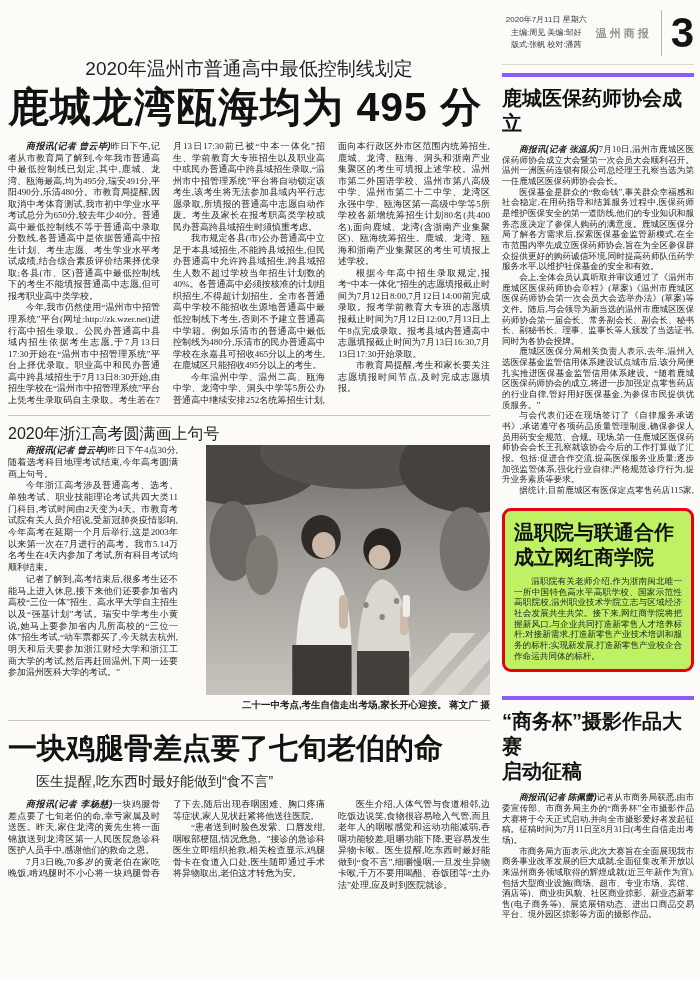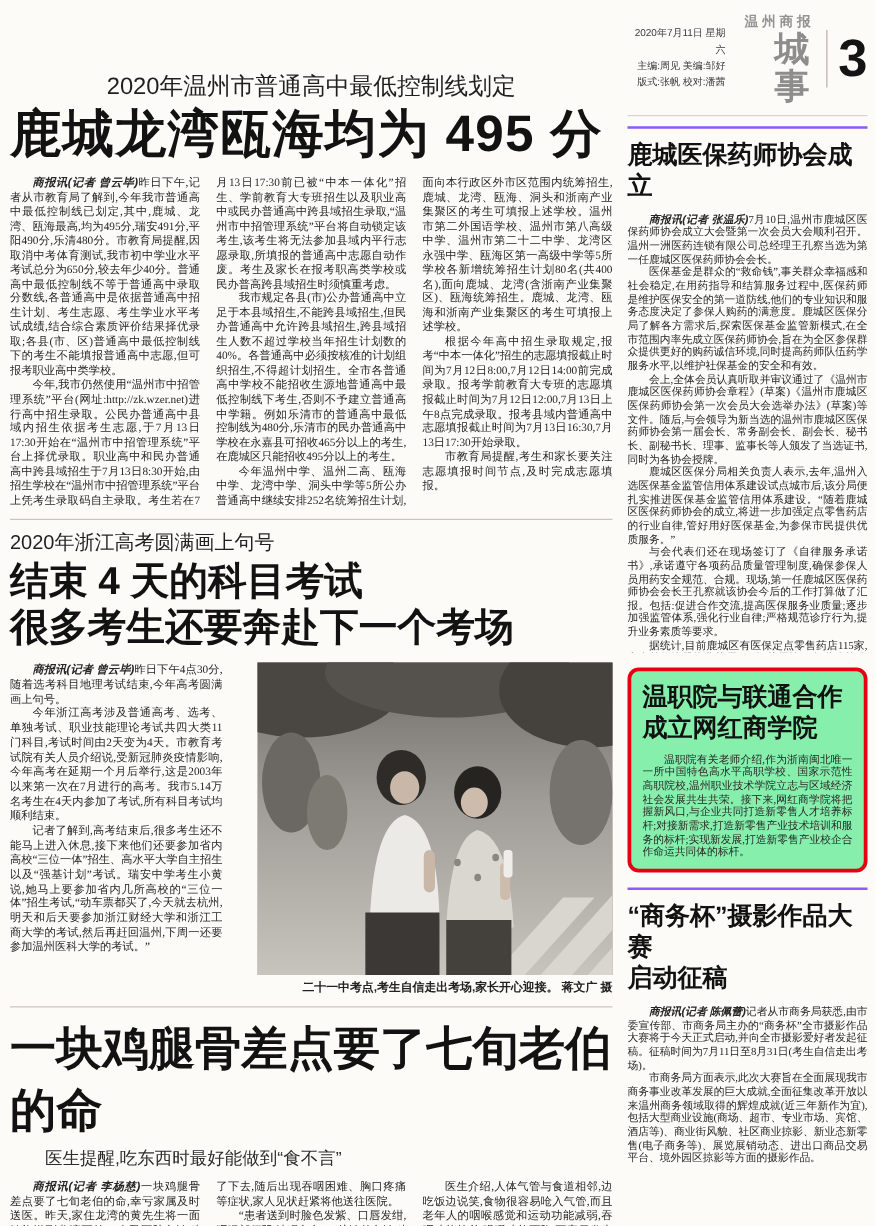--- a/index.html
+++ b/index.html
@@ -9,21 +9,21 @@
     padding:6px 6px 0 8px;overflow:hidden;
     font-family:"Liberation Serif","DejaVu Serif",serif;
   }
   .content{display:flex;gap:12px;}
   .main{flex:1;min-width:0;}
   .aside{width:192px;flex:none;}
 
   
   .masthead{display:flex;justify-content:flex-end;align-items:center;gap:9px;
     padding:4px 0 8px;border-bottom:1px solid #d8d5d0;margin-bottom:8px;}
-  .m-dates{text-align:right;font-size:8px;line-height:1.6;color:#3a3a3a;
+  .m-dates{text-align:center;font-size:8px;line-height:1.6;color:#3a3a3a;
     font-family:"Liberation Sans","DejaVu Sans",sans-serif;}
   .m-brand{text-align:right;}
   .m-paper{font-size:11px;font-weight:bold;color:#939393;letter-spacing:3px;
     font-family:"Liberation Sans",sans-serif;}
   .m-section{font-size:28px;font-weight:bold;color:#8e8d8b;letter-spacing:4px;
     line-height:1.05;font-family:"Liberation Sans",sans-serif;}
   .m-div{width:1px;height:46px;background:#b5b3af;}
   .m-page{font-size:42px;font-weight:900;color:#141414;line-height:1;
     font-family:"Liberation Sans",sans-serif;}
 
@@ -48,35 +48,35 @@
     margin:2px 0 10px;font-family:"Liberation Sans",sans-serif;}
   .a2row{display:flex;gap:28px;}
   .a2text{width:170px;flex:none;font-size:9px;line-height:1.3;
     text-align:justify;height:266px;overflow:hidden;}
   .photoWrap{flex:1;min-width:0;}
   .photo{display:block;width:100%;height:250px;background:#9c9894;}
   .caption{text-align:right;font-size:9.5px;font-weight:bold;color:#222;
     margin-top:4px;font-family:Liberation Sans, sans-serif;}
 
   
-  .head3{font-size:37px;font-weight:900;color:#121212;margin:2px 0 4px;
+  .head3{font-size:29px;font-weight:900;color:#121212;margin:2px 0 4px;
     font-family:"Liberation Sans",sans-serif;}
   .sub3{font-size:14px;color:#2c2c2c;margin:0 0 8px;padding-left:2em;
     font-family:"Liberation Sans",sans-serif;}
   .cols3b{column-count:3;column-gap:13px;font-size:9px;line-height:1.28;
     text-align:justify;height:110px;overflow:hidden;}
 
   
-  .aside-article{border-top:2px solid #8b5cf6;padding-top:9px;margin-bottom:12px;}
+  .aside-article{border-top:4px solid #8b5cf6;padding-top:9px;margin-bottom:12px;}
   .headA{font-size:20px;font-weight:900;color:#121212;margin:0 0 8px;
     line-height:1.25;font-family:"Liberation Sans",sans-serif;}
   .asideBody{font-size:8.6px;line-height:1.24;text-align:justify;overflow:hidden;}
   .bodyA{max-height:352px;}
   .redbox{border:3px solid #e60012;border-radius:9px;padding:9px 9px 8px;
-    margin:0 0 12px;background:#86efac;}
+    margin:0 0 24px;background:#bef264;}
   .bodyB{max-height:148px;}
   .bodyC{max-height:234px;}
 </style>
 </head>
 <body>
 
 <div class="page">
   <div class="content">
 
     <div class="main">
@@ -91,24 +91,20 @@
           <p>今年温州中学、温州二高、瓯海中学、龙湾中学、洞头中学等5所公办普通高中继续安排252名统筹招生计划,面向本行政区外市区范围内统筹招生,鹿城、龙湾、瓯海、洞头和浙南产业集聚区的考生可填报上述学校。温州市第二外国语学校、温州市第八高级中学、温州市第二十二中学、龙湾区永强中学、瓯海区第一高级中学等5所学校各新增统筹招生计划80名(共400名),面向鹿城、龙湾(含浙南产业集聚区)、瓯海统筹招生。鹿城、龙湾、瓯海和浙南产业集聚区的考生可填报上述学校。</p>
           <p>根据今年高中招生录取规定,报考“中本一体化”招生的志愿填报截止时间为7月12日8:00,7月12日14:00前完成录取。报考学前教育大专班的志愿填报截止时间为7月12日12:00,7月13日上午8点完成录取。报考县域内普通高中志愿填报截止时间为7月13日16:30,7月13日17:30开始录取。</p>
           <p>市教育局提醒,考生和家长要关注志愿填报时间节点,及时完成志愿填报。</p>
         </div>
       </section>
 
       <hr class="sep">
 
       <section>
         <div class="kicker2">2020年浙江高考圆满画上句号</div>
-        <h2 class="head2">
-          <span>结束 4 天的科目考试</span><br>
-          <span>很多考生还要奔赴下一个考场</span>
-        </h2>
         <div class="a2row">
           <div class="a2text">
             <p><span class="byline">商报讯(记者 曾云毕)</span><span>昨日下午4点30分,随着选考科目地理考试结束,今年高考圆满画上句号。</span></p>
             <p>今年浙江高考涉及普通高考、选考、单独考试、职业技能理论考试共四大类11门科目,考试时间由2天变为4天。市教育考试院有关人员介绍说,受新冠肺炎疫情影响,今年高考在延期一个月后举行,这是2003年以来第一次在7月进行的高考。我市5.14万名考生在4天内参加了考试,所有科目考试均顺利结束。</p>
             <p>记者了解到,高考结束后,很多考生还不能马上进入休息,接下来他们还要参加省内高校“三位一体”招生、高水平大学自主招生以及“强基计划”考试。瑞安中学考生小黄说,她马上要参加省内几所高校的“三位一体”招生考试,“动车票都买了,今天就去杭州,明天和后天要参加浙江财经大学和浙江工商大学的考试,然后再赶回温州,下周一还要参加温州医科大学的考试。”</p>
           </div>
           <div class="photoWrap">
 
             <svg class="photo" viewBox="0 0 316 250" preserveAspectRatio="none" role="img">
               <defs>
@@ -177,21 +173,20 @@
     <div class="aside">
 
       <div class="masthead">
         <div class="m-dates">
           <div>2020年7月11日 星期六</div>
           <div>主编:周见 美编:邹好</div>
           <div>版式:张帆 校对:潘茜</div>
         </div>
         <div class="m-brand">
           <div class="m-paper">温州商报</div>
-          <div class="m-section">城事</div>
         </div>
         <div class="m-div"></div>
         <div class="m-page">3</div>
       </div>
 
       <section class="aside-article">
         <h3 class="headA">鹿城医保药师协会成立</h3>
         <div class="asideBody bodyA">
           <p><span class="byline">商报讯(记者 张温乐)</span><span>7月10日,温州市鹿城区医保药师协会成立大会暨第一次会员大会顺利召开。温州一洲医药连锁有限公司总经理王孔察当选为第一任鹿城区医保药师协会会长。</span></p>
           <p>医保基金是群众的“救命钱”,事关群众幸福感和社会稳定,在用药指导和结算服务过程中,医保药师是维护医保安全的第一道防线,他们的专业知识和服务态度决定了参保人购药的满意度。鹿城区医保分局了解各方需求后,探索医保基金监管新模式,在全市范围内率先成立医保药师协会,旨在为全区参保群众提供更好的购药诚信环境,同时提高药师队伍药学服务水平,以维护社保基金的安全和有效。</p>

